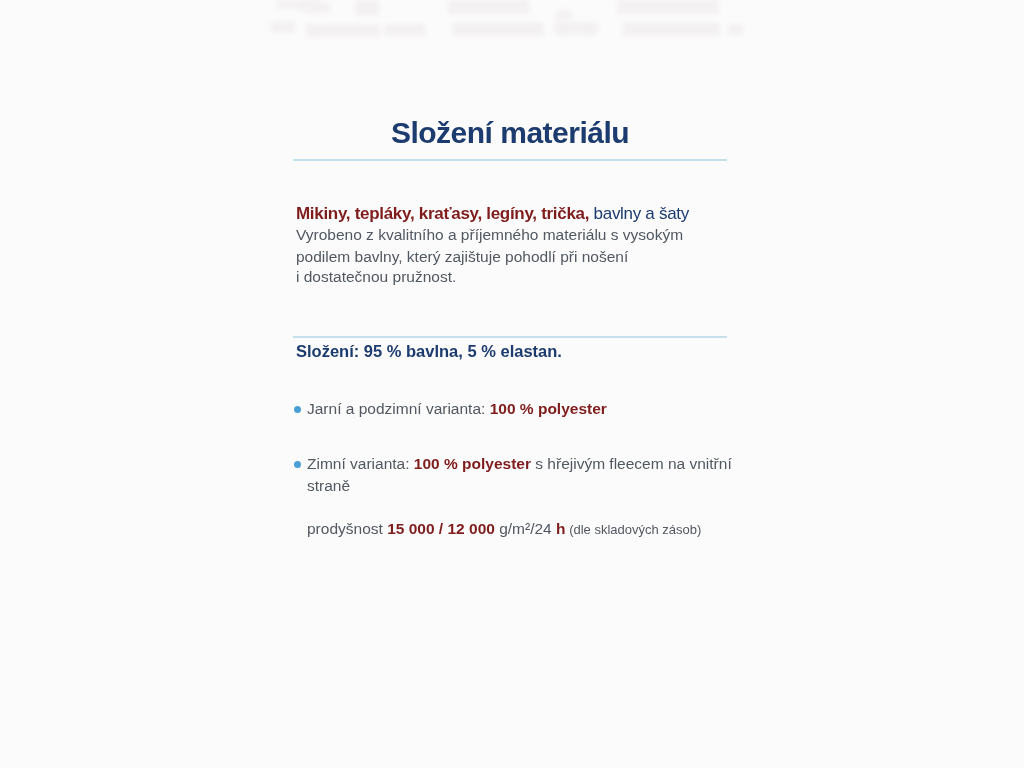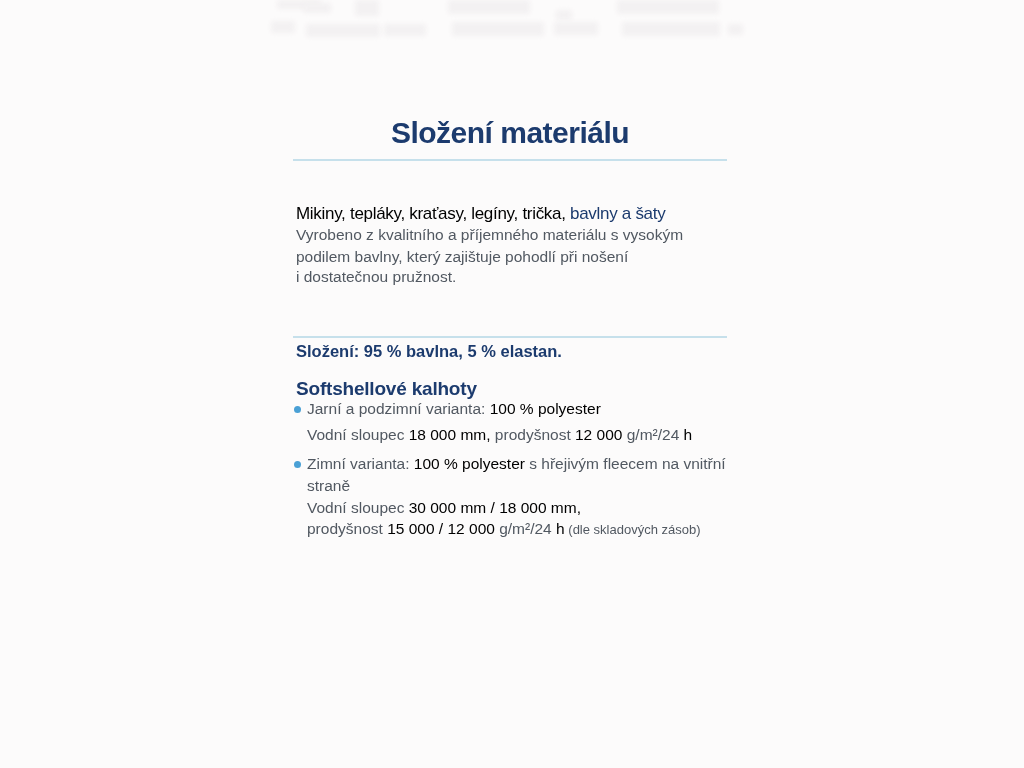--- a/index.html
+++ b/index.html
@@ -126,22 +126,22 @@
   .bullet-dot {
     position: absolute;
     left: 1px;
     top: 6px;
     width: 7px;
     height: 7px;
     border-radius: 50%;
     background: #4aa0d5;
   }
   .seg-bold {
-    font-weight: 400;
-    color: #000000;
+    font-weight: 700;
+    color: #7f1d1d;
   }
   .seg-small {
     font-size: 13px;
   }
 </style>
 </head>
 <body>
 
 <div class="canvas">
 
@@ -170,42 +170,35 @@
     <h2 class="section-heading apparel-heading"><span class="seg-bold">Mikiny, tepláky, kraťasy, legíny, trička,</span><span> bavlny a šaty</span></h2>
 
     <div class="para-line pl0">Vyrobeno z kvalitního a příjemného materiálu s vysokým</div>
     <div class="para-line pl1">podilem bavlny, který zajištuje pohodlí při nošení</div>
     <div class="para-line pl2">i dostatečnou pružnost.</div>
 
     <div class="composition-line">Složení: 95 % bavlna, 5 % elastan.</div>
 
     <div class="divider divider-2"></div>
 
-    <h2 class="section-heading softshell-heading">Softshellové kalhoty</h2>
 
     <div class="list-line l0">
       <span class="bullet-dot"></span>
       <span><span>Jarní a podzimní varianta: </span><span class="seg-bold">100 % polyester</span></span>
     </div>
 
-    <div class="list-line l1">
-      <span><span>Vodní sloupec </span><span class="seg-bold">18 000 mm,</span><span> prodyšnost </span><span class="seg-bold">12 000</span><span> g/m²/24 </span><span class="seg-bold">h</span></span>
-    </div>
 
     <div class="list-line l2">
       <span class="bullet-dot"></span>
       <span><span>Zimní varianta: </span><span class="seg-bold">100 % polyester</span><span> s hřejivým fleecem na vnitřní</span></span>
     </div>
 
     <div class="list-line l3">
       <span><span>straně</span></span>
     </div>
 
-    <div class="list-line l4">
-      <span><span>Vodní sloupec </span><span class="seg-bold">30 000 mm / 18 000 mm,</span></span>
-    </div>
 
     <div class="list-line l5">
       <span><span>prodyšnost </span><span class="seg-bold">15 000 / 12 000</span><span> g/m²/24 </span><span class="seg-bold">h</span><span class="seg-small"> (dle skladových zásob)</span></span>
     </div>
 
   </div>
 </div>
 
 </body></html>

